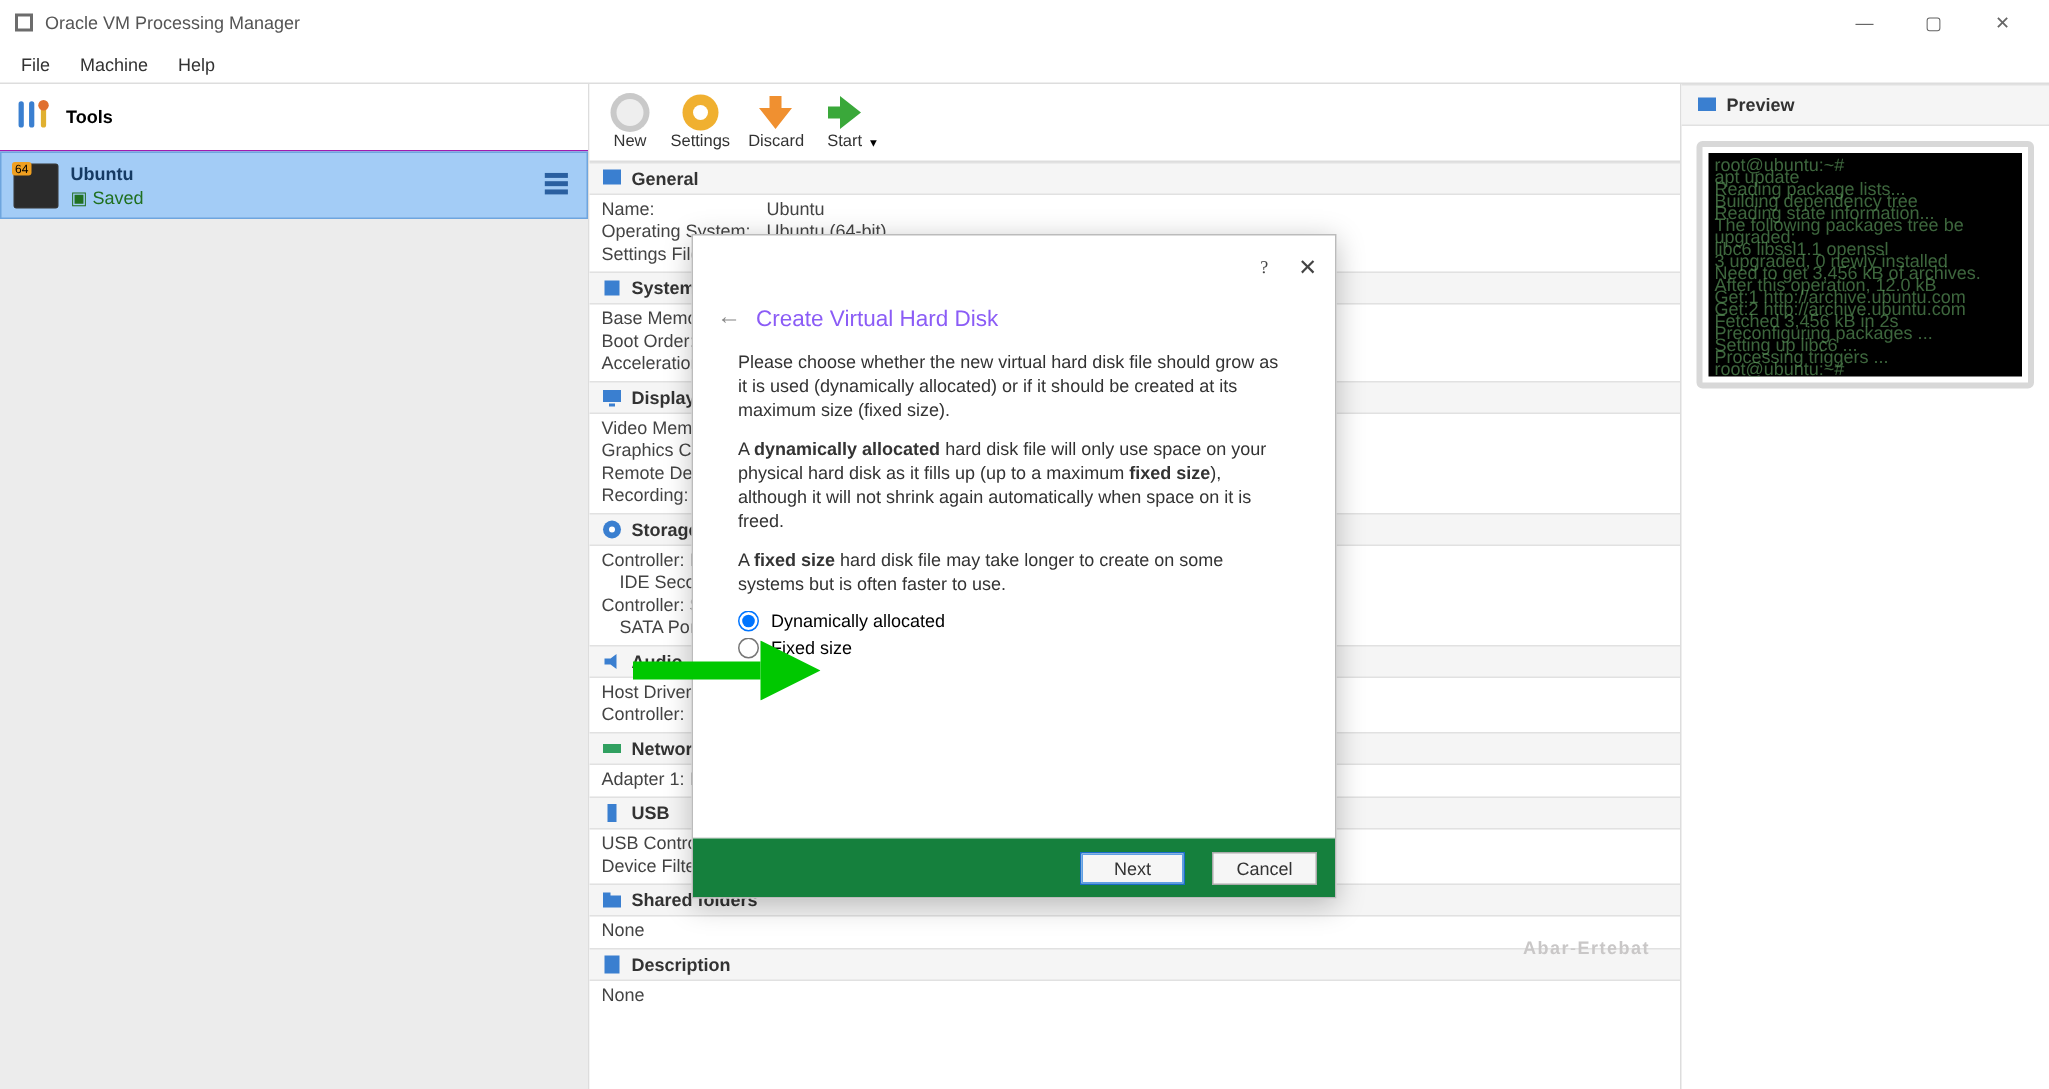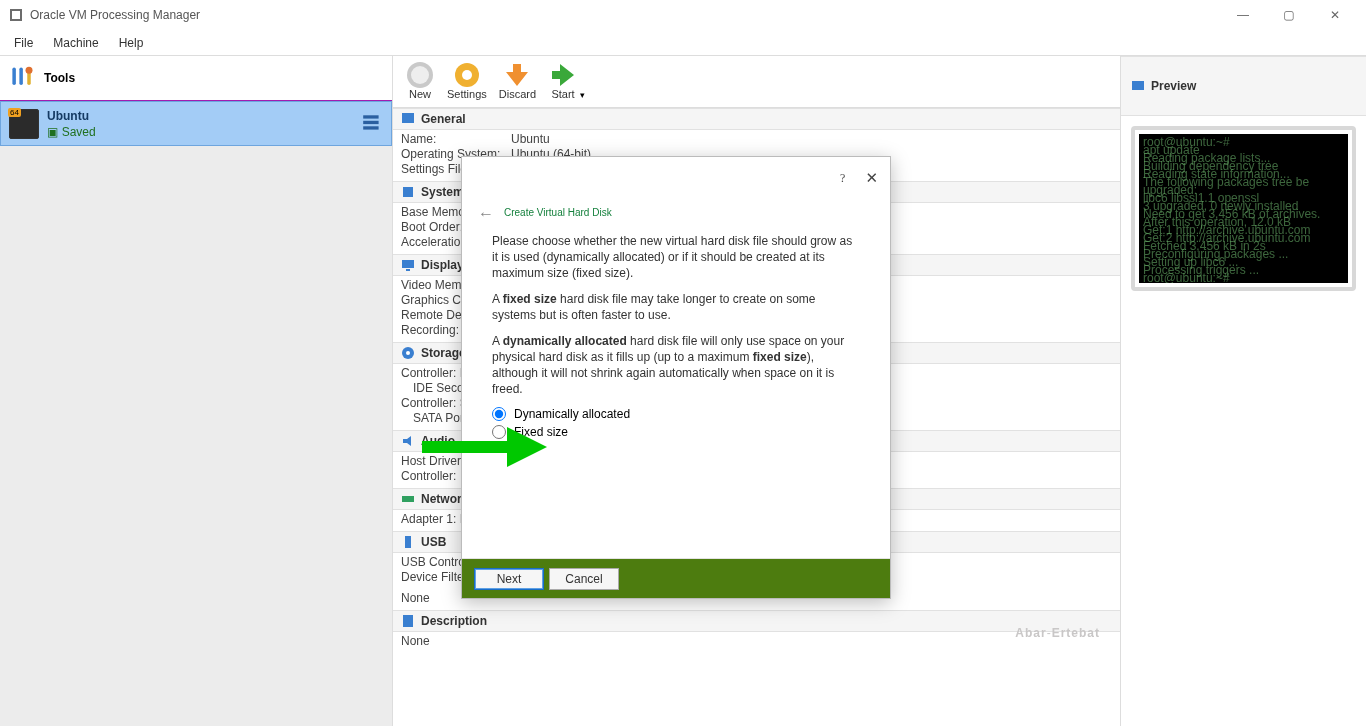--- a/index.html
+++ b/index.html
@@ -34,38 +34,38 @@
 .toolbar { height:52px; display:flex; align-items:flex-start; padding:4px 6px; border-bottom:1px solid #ddd; gap:0;}
 .tbtn { display:flex; flex-direction:column; align-items:center; padding:0 6px; }
 .tbtn .ic { width:30px; height:30px; }
 .tbtn .lbl { font-size:11px; margin-top:-2px; color:#333; }
 .tbtn .dd { align-self:flex-end; margin-left:2px; font-size:9px; }
 
 .section-header { background:#f5f5f5; border-top:1px solid #e1e1e1; border-bottom:1px solid #e1e1e1; padding:3px 8px; display:flex; align-items:center; gap:6px; font-weight:600; color:#333; }
 .section-body { padding:2px 8px 4px 8px; color:#444; line-height:15px; }
 .kv { display:flex; }
 .kv .k { width:110px; }
-.preview-col .section-header { padding:22px 10px; }
+.preview-col .section-header { padding:6px 10px; }
 .preview-box { margin:10px; border:4px solid #d8d8d8; border-radius:4px; height:165px; background:#fff; position:relative; }
 .preview-inner { position:absolute; inset:4px; background:#000; color:#6a6; font-family:monospace; font-size:7px; line-height:8px; padding:4px; overflow:hidden; }
 .preview-inner .ln { opacity:.6; }
 
 .dialog { position:absolute; left:68px; top:100px; width:430px; height:443px; background:#fff; border:1px solid #bbb; box-shadow:0 4px 18px rgba(0,0,0,.25); display:flex; flex-direction:column; }
 .dlg-titlebar { height:42px; display:flex; align-items:center; justify-content:flex-end; padding:0 12px; gap:20px; color:#444; font-size:16px; }
 .dlg-titlebar .q { font-family:Georgia, serif; }
 .dlg-titlebar .x { font-size:15px; font-weight:400; }
 .dlg-subhead { display:flex; align-items:center; gap:10px; padding:4px 16px 8px 16px; }
 .dlg-subhead .back { color:#888; font-size:16px; }
-.dlg-subhead .ttl { color:#15803d; font-size:10px;}
+.dlg-subhead .ttl { color:#8b5cf6; font-size:15px;}
 .dlg-body { padding:4px 30px 0 30px; }
 .dlg-body h2 { color:#0b4e96; font-weight:400; font-size:15px; margin-bottom:12px; }
 .dlg-body p { color:#333; margin-bottom:10px; line-height:16px; }
 .radio-row { display:flex; align-items:center; gap:8px; margin:4px 0; }
 .radio-row input { width:14px; height:14px; }
-.dlg-buttons { margin-top:auto; border-top:1px solid #e3e3e3; background:#4d7c0f; height:40px; display:flex; align-items:center; gap:5px; padding:0 12px; }
+.dlg-buttons { margin-top:auto; border-top:1px solid #e3e3e3; background:#15803d; height:40px; display:flex; align-items:center; justify-content:flex-end; gap:18px; padding:0 12px; }
 .wbtn { min-width:70px; height:22px; border:1px solid #aaa; background:#f6f6f6; color:#333; padding:0 12px; }
 .wbtn.default { border-color:#1a6dc9; box-shadow:inset 0 0 0 1px #5ea0e4; }
 
 .green-arrow { position:absolute; left:-40px; top:270px; width:125px; height:40px; pointer-events:none; }
 
 .watermark { position:absolute; right:20px; bottom:78px; font-size:48px; font-weight:800; color:#c9c7c7; letter-spacing:1px; pointer-events:none; user-select:none; font-family:Georgia,serif;}
 .watermark .sep { font-weight:400; }
 
 .sect-icon { width:14px; height:14px; flex:0 0 14px; }
 </style>
@@ -253,20 +253,27 @@
           <svg class="sect-icon" viewBox="0 0 14 14">
             <rect x="4" y="1" width="6" height="12" fill="#3a7fd0"></rect>
           </svg>
           <span>USB</span>
         </div>
       <div class="section-body">
         <div>USB Controller</div>
         <div>Device Filters:</div>
       </div>
 
+      <div class="section-header">
+          <svg class="sect-icon" viewBox="0 0 14 14">
+            <rect x="1" y="4" width="12" height="8" fill="#3a7fd0"></rect>
+            <rect x="1" y="2" width="5" height="3" fill="#3a7fd0"></rect>
+          </svg>
+          <span>Shared folders</span>
+        </div>
       <div class="section-body">
           <div>None</div>
         </div>
 
       <div class="section-header">
           <svg class="sect-icon" viewBox="0 0 14 14">
             <rect x="2" y="1" width="10" height="12" fill="#3a7fd0"></rect>
           </svg>
           <span>Description</span>
         </div>
@@ -278,22 +285,22 @@
         <div class="dlg-titlebar">
           <span class="q">?</span>
           <span class="x">✕</span>
         </div>
         <div class="dlg-subhead">
           <span class="back">←</span>
           <span class="ttl">Create Virtual Hard Disk</span>
         </div>
         <div class="dlg-body">
           <p>Please choose whether the new virtual hard disk file should grow as it is used (dynamically allocated) or if it should be created at its maximum size (fixed size).</p>
+          <p><span>A </span><b>dynamically allocated</b><span> hard disk file will only use space on your physical hard disk as it fills up (up to a maximum </span><b>fixed size</b><span>), although it will not shrink again automatically when space on it is freed.</span></p>
           <p><span>A </span><b>fixed size</b><span> hard disk file may take longer to create on some systems but is often faster to use.</span></p>
-          <p><span>A </span><b>dynamically allocated</b><span> hard disk file will only use space on your physical hard disk as it fills up (up to a maximum </span><b>fixed size</b><span>), although it will not shrink again automatically when space on it is freed.</span></p>
           <div class="radio-row">
             <input type="radio" checked="" style="">
             <label>Dynamically allocated</label>
           </div>
           <div class="radio-row">
             <input type="radio" style="">
             <label>Fixed size</label>
           </div>
         </div>
         <div class="dlg-buttons">

